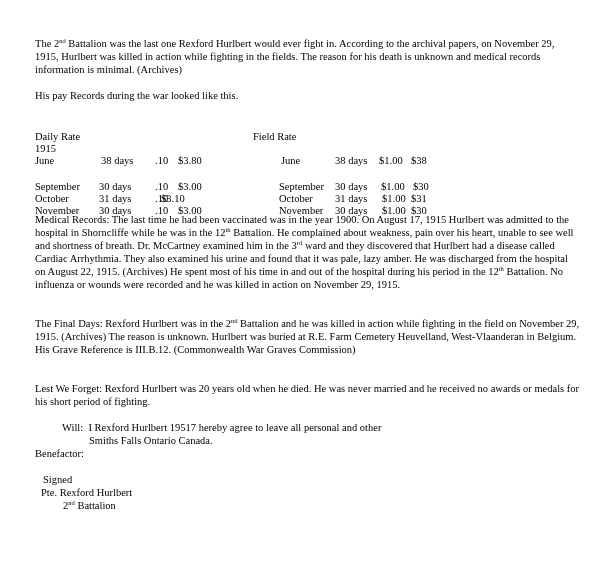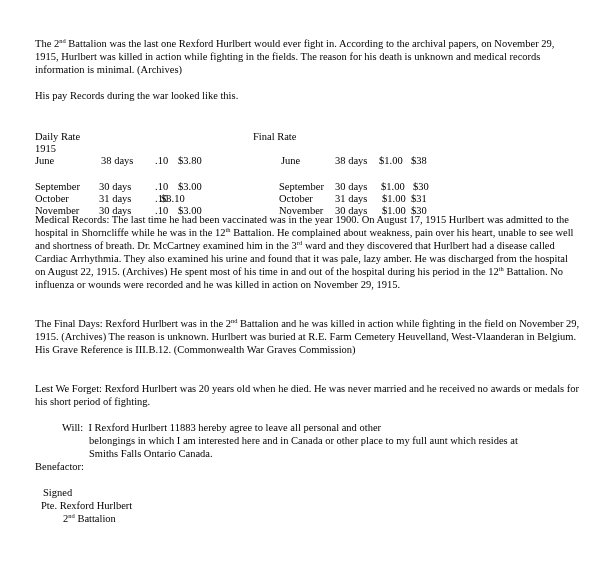--- a/index.html
+++ b/index.html
@@ -18,21 +18,21 @@
 <body>
 
 <div class="page">
 
   <p class="para"><span>The 2</span><sup>nd</sup><span> Battalion was the last one Rexford Hurlbert would ever fight in. According to the archival papers, on November 29, 1915, Hurlbert was killed in action while fighting in the fields. The reason for his death is unknown and medical records information is minimal. (Archives)</span></p>
 
   <p class="para">His pay Records during the war looked  like this.</p>
 
   <div class="pay">
     <span class="cell" style="left:0;top:0">Daily Rate</span>
-    <span class="cell" style="left:218px;top:0">Final Rate</span>
+    <span class="cell" style="left:218px;top:0">Field Rate</span>
     <span class="cell" style="left:0;top:12px">1915</span>
 
     <span class="cell" style="left:0;top:24px">June</span>
     <span class="cell" style="left:66px;top:24px">38 days</span>
     <span class="cell" style="left:120px;top:24px">.10</span>
     <span class="cell" style="left:143px;top:24px">$3.80</span>
 
     <span class="cell" style="left:0;top:50px">September</span>
     <span class="cell" style="left:64px;top:50px">30 days</span>
     <span class="cell" style="left:120px;top:50px">.10</span>
@@ -69,22 +69,21 @@
     <span class="cell" style="left:376px;top:74px">$30</span>
   </div>
 
   <p class="gap2"><b>Medical Records:</b><span> The last time he had been vaccinated was in the year 1900. On August 17, 1915 Hurlbert was admitted to the hospital in Shorncliffe while he was in the 12</span><sup>th</sup><span> Battalion. He complained about weakness, pain over his heart, unable to see well and shortness of breath. Dr. McCartney examined him in the 3</span><sup>rd</sup><span> ward and they discovered that Hurlbert had a disease called Cardiac Arrhythmia. They also examined his urine and found that it was pale, lazy amber. He was discharged from the hospital on August 22, 1915. (Archives) He spent most of his time in and out of the hospital during his period in the 12</span><sup>th</sup><span> Battalion. No influenza or wounds were recorded and he was killed in action on November 29, 1915.</span></p>
 
   <p class="gap2"><b>The Final Days:</b><span> Rexford Hurlbert was in the 2</span><sup>nd</sup><span> Battalion and he was killed in action while fighting in the field on November 29, 1915. (Archives) The reason is unknown. Hurlbert was buried at R.E. Farm Cemetery Heuvelland, West-Vlaanderan in Belgium. His Grave Reference is III.B.12. (Commonwealth War Graves Commission)</span></p>
 
   <p class="para"><b>Lest We Forget:</b><span> Rexford Hurlbert was 20 years old when he died. He was never married and he received no awards or medals for his short period of fighting.</span></p>
 
   <div>
-    <p style="padding-left:27px"><span>Will:</span>&nbsp; <span>I Rexford Hurlbert 11883 hereby  agree to leave all personal and other</span></p>
-    <p style="padding-left:54px">belongings in which I am interested here and in Canada or other place to my full aunt which resides at</p>
+    <p style="padding-left:27px"><span>Will:</span>&nbsp; <span>I Rexford Hurlbert 19517 hereby  agree to leave all personal and other</span></p>
     <p style="padding-left:54px">Smiths Falls Ontario Canada.</p>
     <p>Benefactor:</p>
   </div>
 
   <div style="margin-top:13px">
     <p style="padding-left:8px">Signed</p>
     <p style="padding-left:6px">Pte. Rexford Hurlbert</p>
     <p style="padding-left:28px"><span>2</span><sup>nd</sup><span> Battalion</span></p>
   </div>
 

